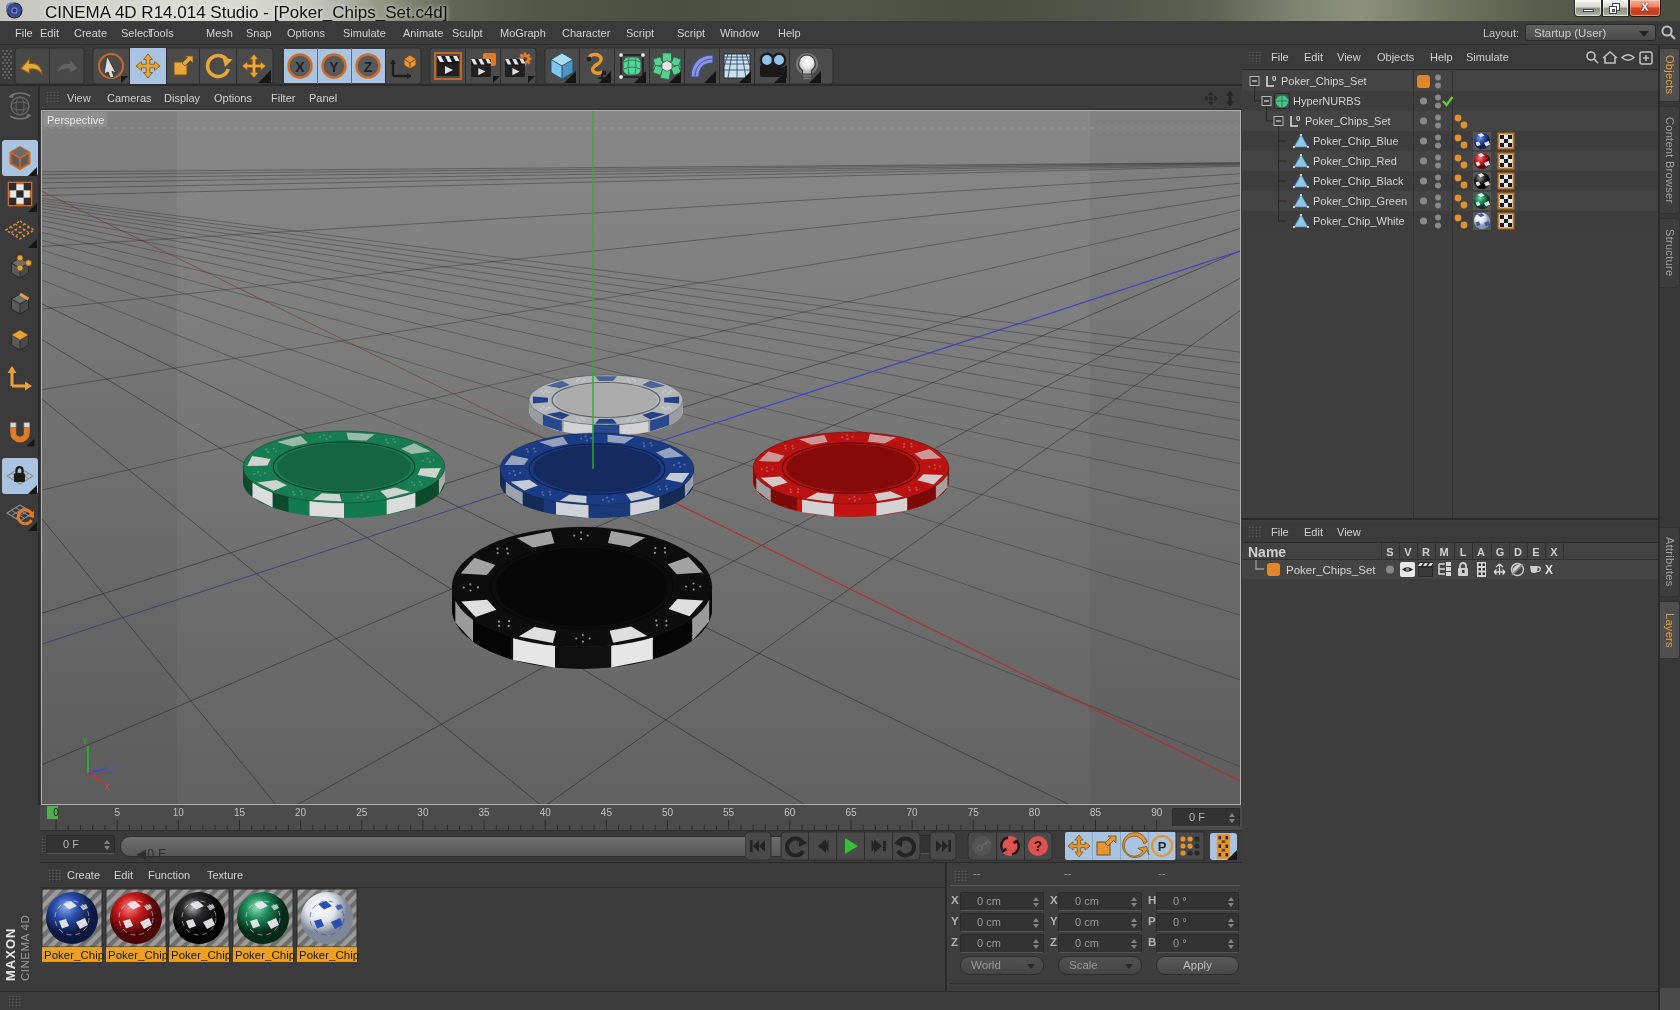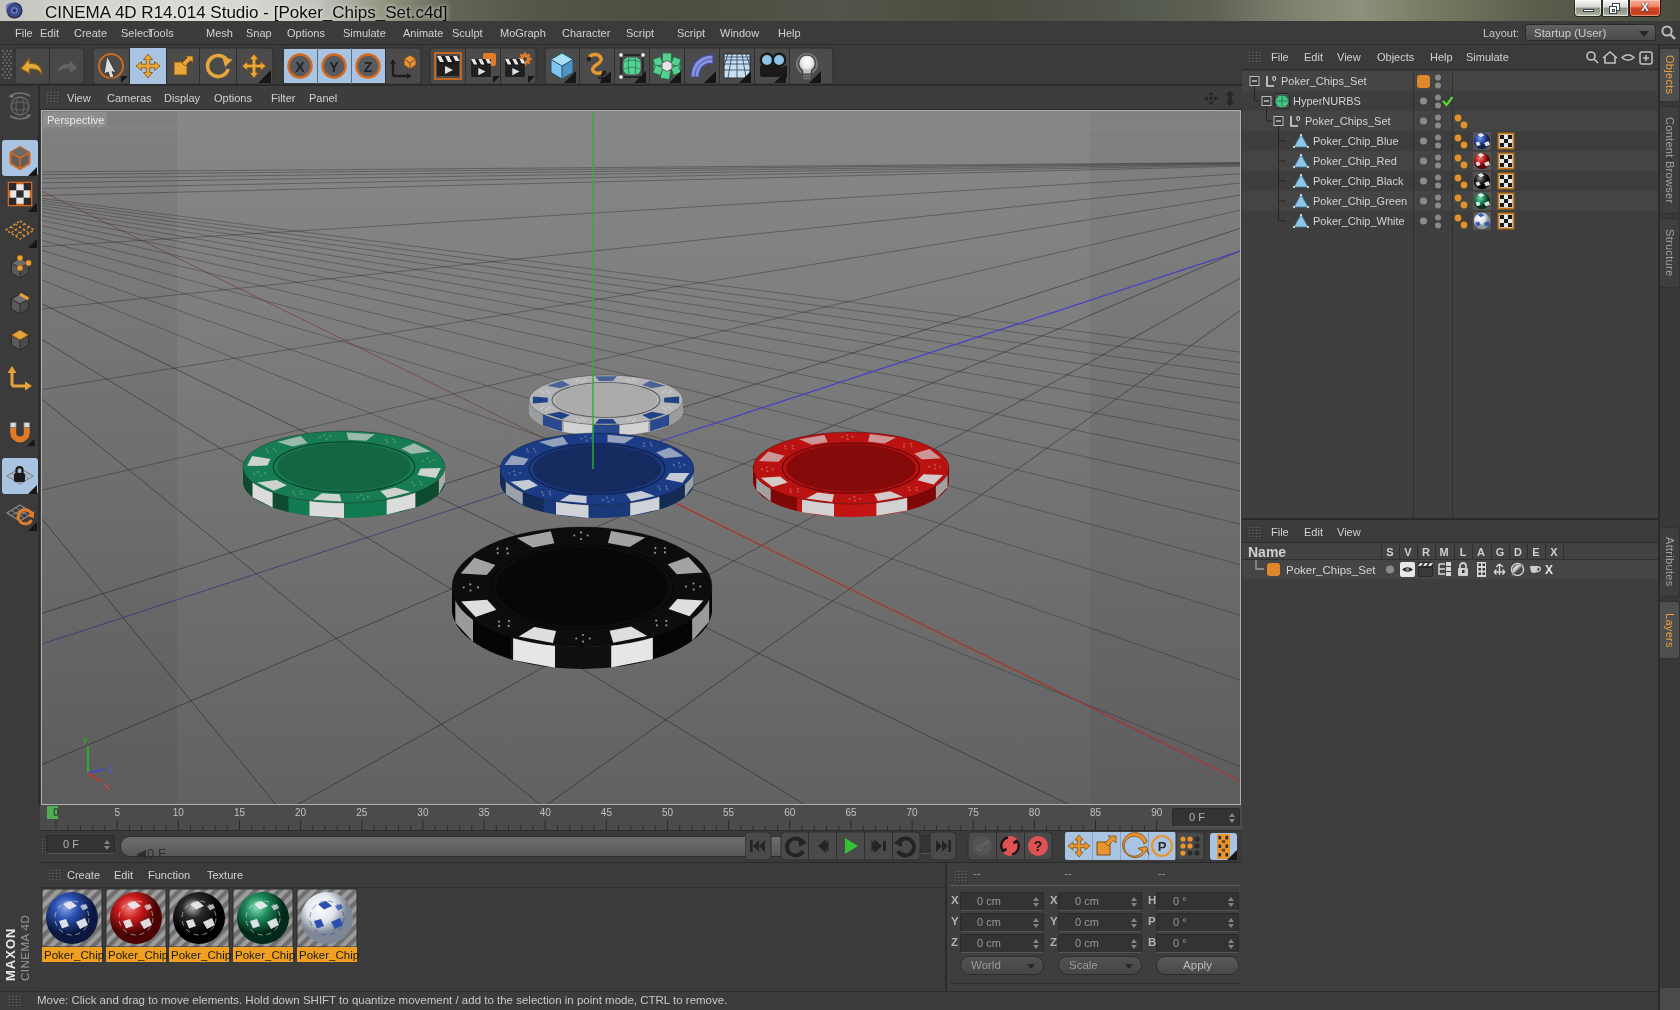--- a/index.html
+++ b/index.html
@@ -1409,14 +1409,13 @@
  <div class="abs" style="left:3px;top:120px;width:290px;height:1px;background:#2e2e2e;"></div>
 </div>
 
 <div class="abs" style="left:0;top:862px;width:40px;height:129px;background:#3b3b3b;">
  <span class="abs" style="left:3px;top:119px;transform-origin:0 0;transform:rotate(-90deg);font-size:13px;font-weight:bold;color:#e8e8e8;letter-spacing:1px;white-space:nowrap;">MAXON</span>
  <span class="abs" style="left:19px;top:119px;transform-origin:0 0;transform:rotate(-90deg);font-size:11.5px;color:#9a9a9a;letter-spacing:0.5px;white-space:nowrap;">CINEMA 4D</span>
 </div>
 
 <div class="abs" style="left:0;top:991px;width:1658px;height:19px;background:#3c3c3c;border-top:1px solid #2b2b2b;">
  <div class="grip" style="left:8px;top:3px"></div>
- <span class="abs" style="left:37px;top:2px;font-size:11.5px;color:#c9c9c9;">Move: Click and drag to move elements. Hold down SHIFT to quantize movement / add to the selection in point mode, CTRL to remove.</span>
 </div>
 
 </body></html>

